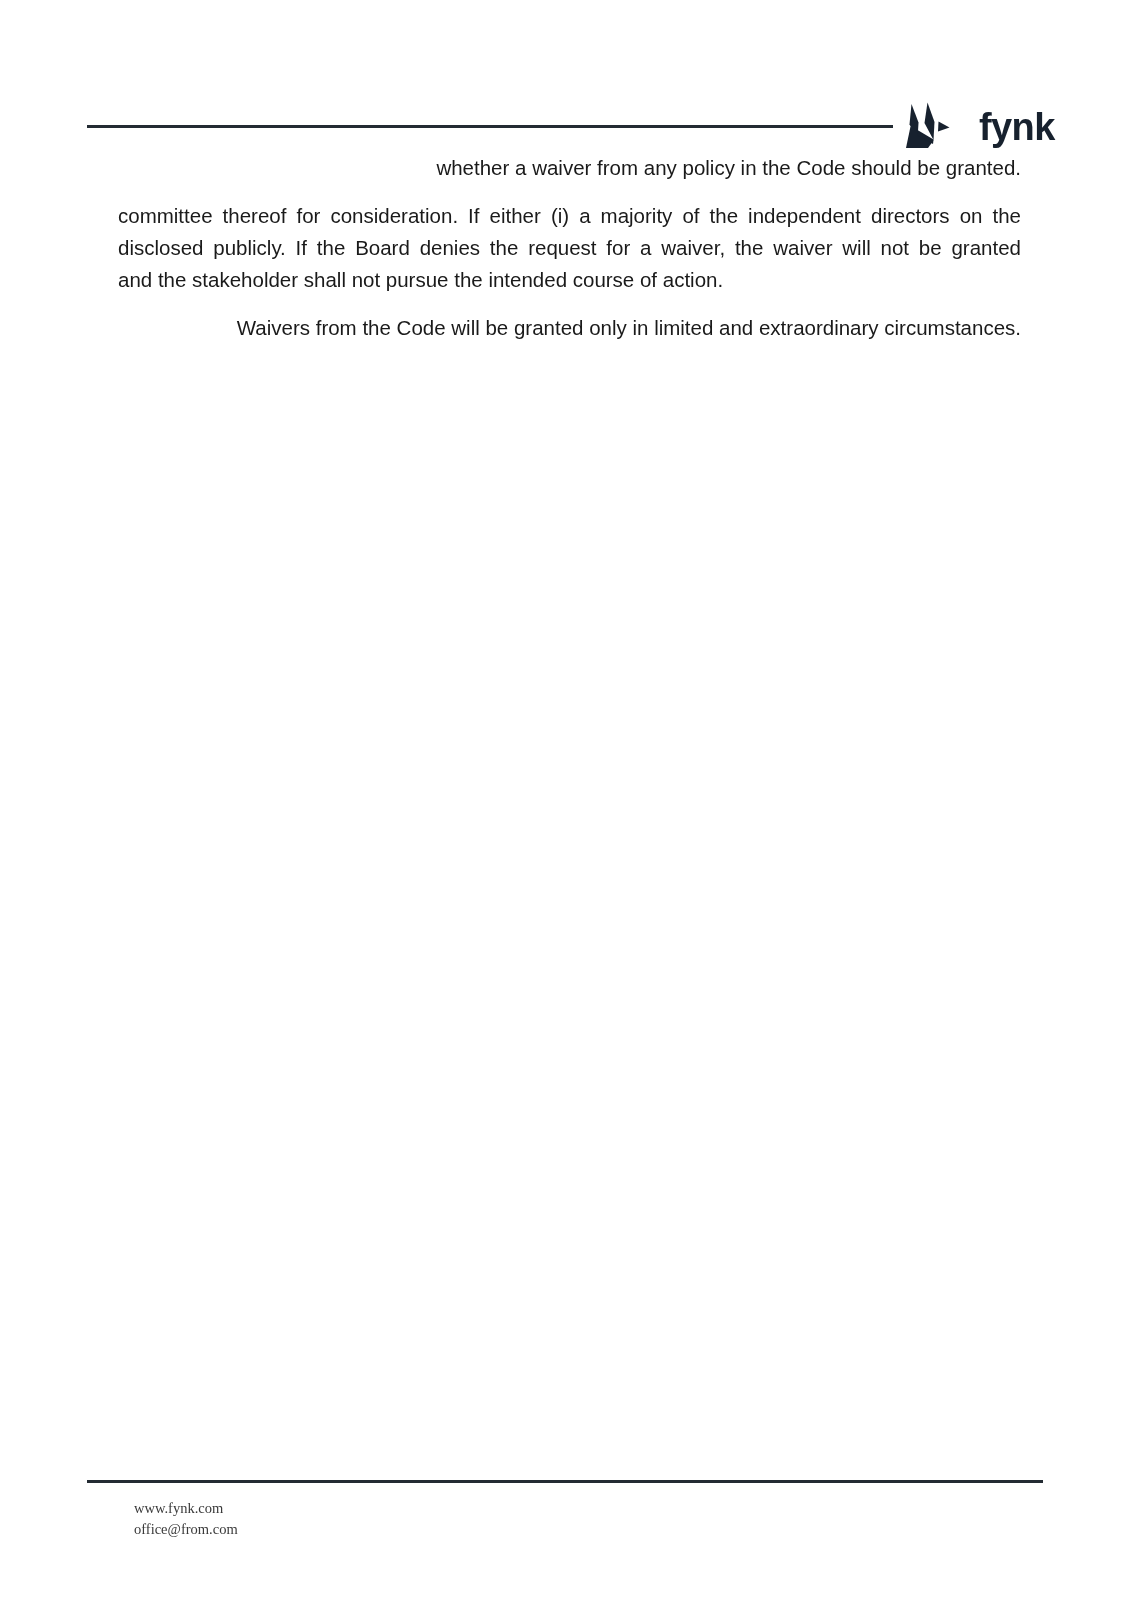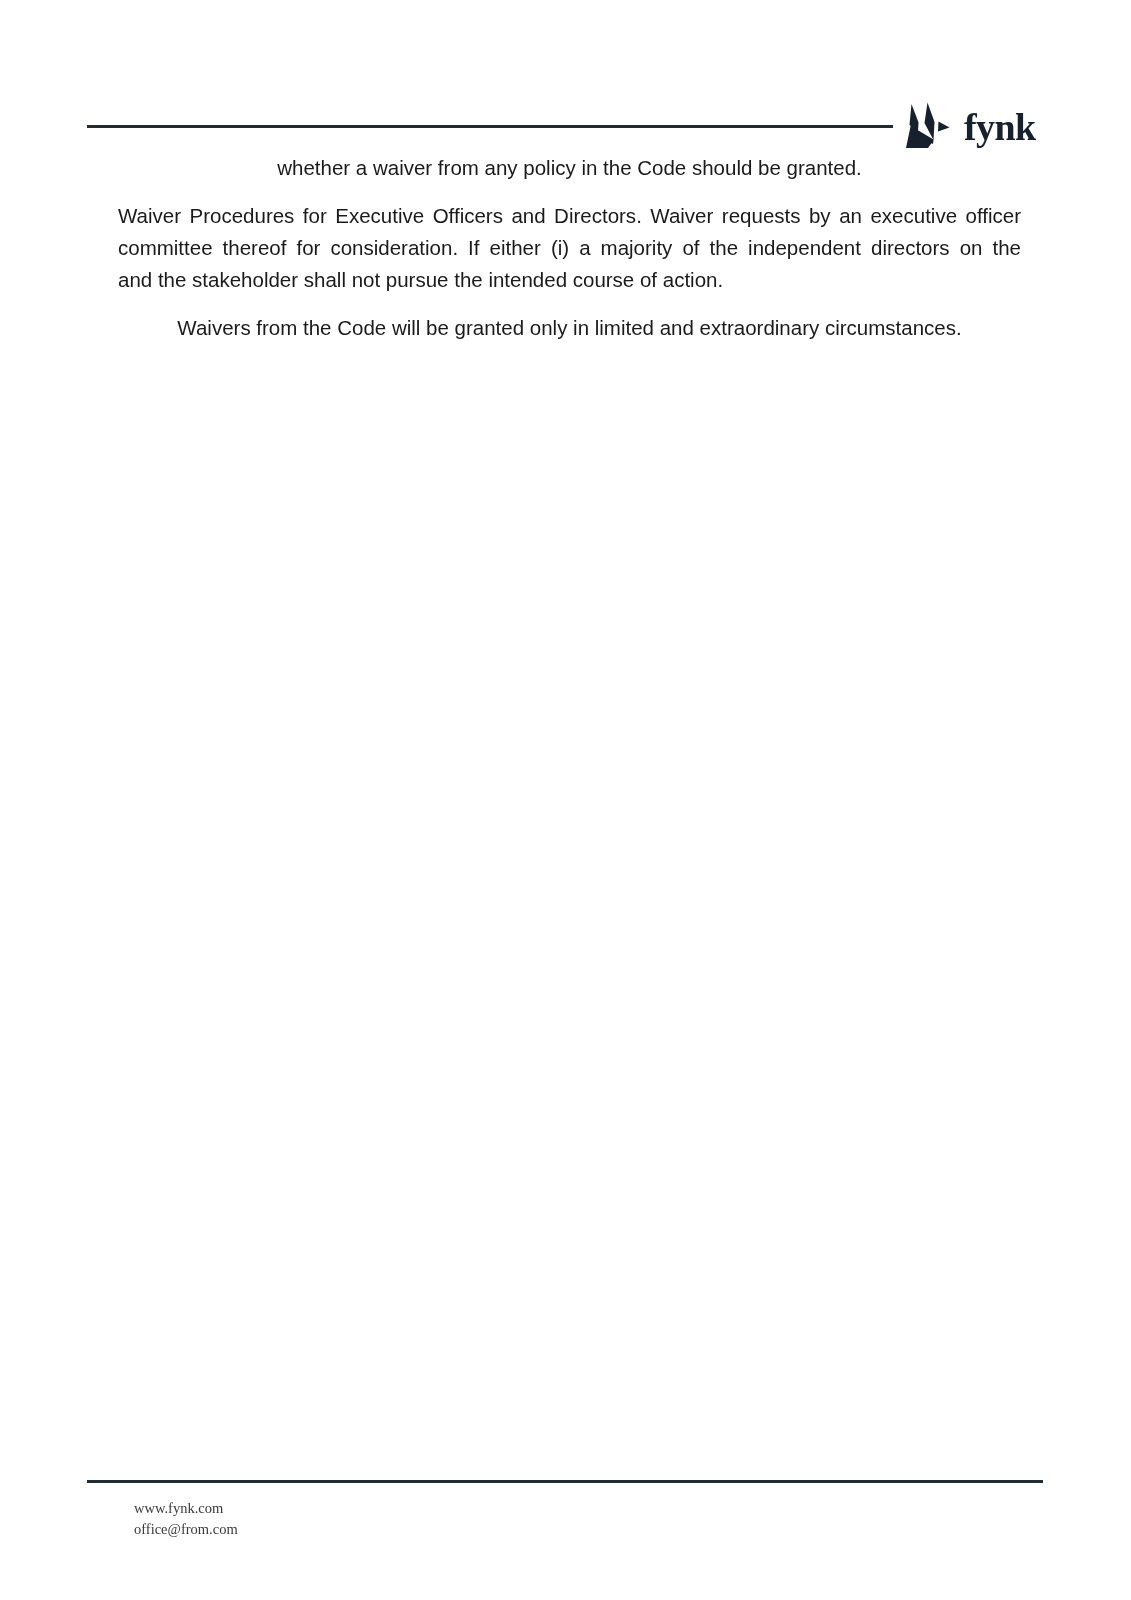--- a/index.html
+++ b/index.html
@@ -46,27 +46,28 @@
     display: flex;
     align-items: center;
     gap: 9px;
   }
   .brand-mark {
     width: 58px;
     height: 52px;
     display: block;
   }
   .brand-word {
-    font-family: Liberation Serif, serif;
+    font-family: Liberation Sans, sans-serif;
     font-size: 38px;
     font-weight: bold;
     letter-spacing: -0.6px;
     color: #17212e;
     line-height: 1;
     margin-top: 2px;
+    margin-left: 15px;
   }
 
   
   .content {
     position: absolute;
     left: 118px;
     top: 152px;
     width: 903px;
   }
   .para {
@@ -75,21 +76,21 @@
     color: #1a1a1a;
     margin: 0 0 16px 0;
     text-align: justify;
     -webkit-hyphens: none;
     hyphens: none;
   }
   .para:last-child {
     margin-bottom: 16px;
   }
   .para.flow {
-    text-align: center;
+    text-align: right;
   }
   
   .jline {
     display: block;
     text-align: justify;
     text-align-last: justify;
     white-space: nowrap;
   }
   .jline.last {
     text-align: right;
@@ -147,22 +148,22 @@
       </svg>
       <div class="brand-word">fynk</div>
     </div>
   </div>
 
   <div class="content">
 
     <p class="para flow">whether a waiver from any policy in the Code should be granted.</p>
 
     <p class="para">
-      <span class="jline">Waiver Procedures for Executive Officers and Directors. Waiver requests by an executive officer</span>
       <span class="jline">committee thereof for consideration. If either (i) a majority of the independent directors on the</span>
+      <span class="jline">disclosed publicly. If the Board denies the request for a waiver, the waiver will not be granted</span>
       <span class="jline last">and the stakeholder shall not pursue the intended course of action.</span>
     </p>
 
     <p class="para flow">Waivers from the Code will be granted only in limited and extraordinary circumstances.</p>
   </div>
 
   <div class="footer">
     <div class="footer-rule"></div>
     <div class="footer-lines">
       <div>www.fynk.com</div>

